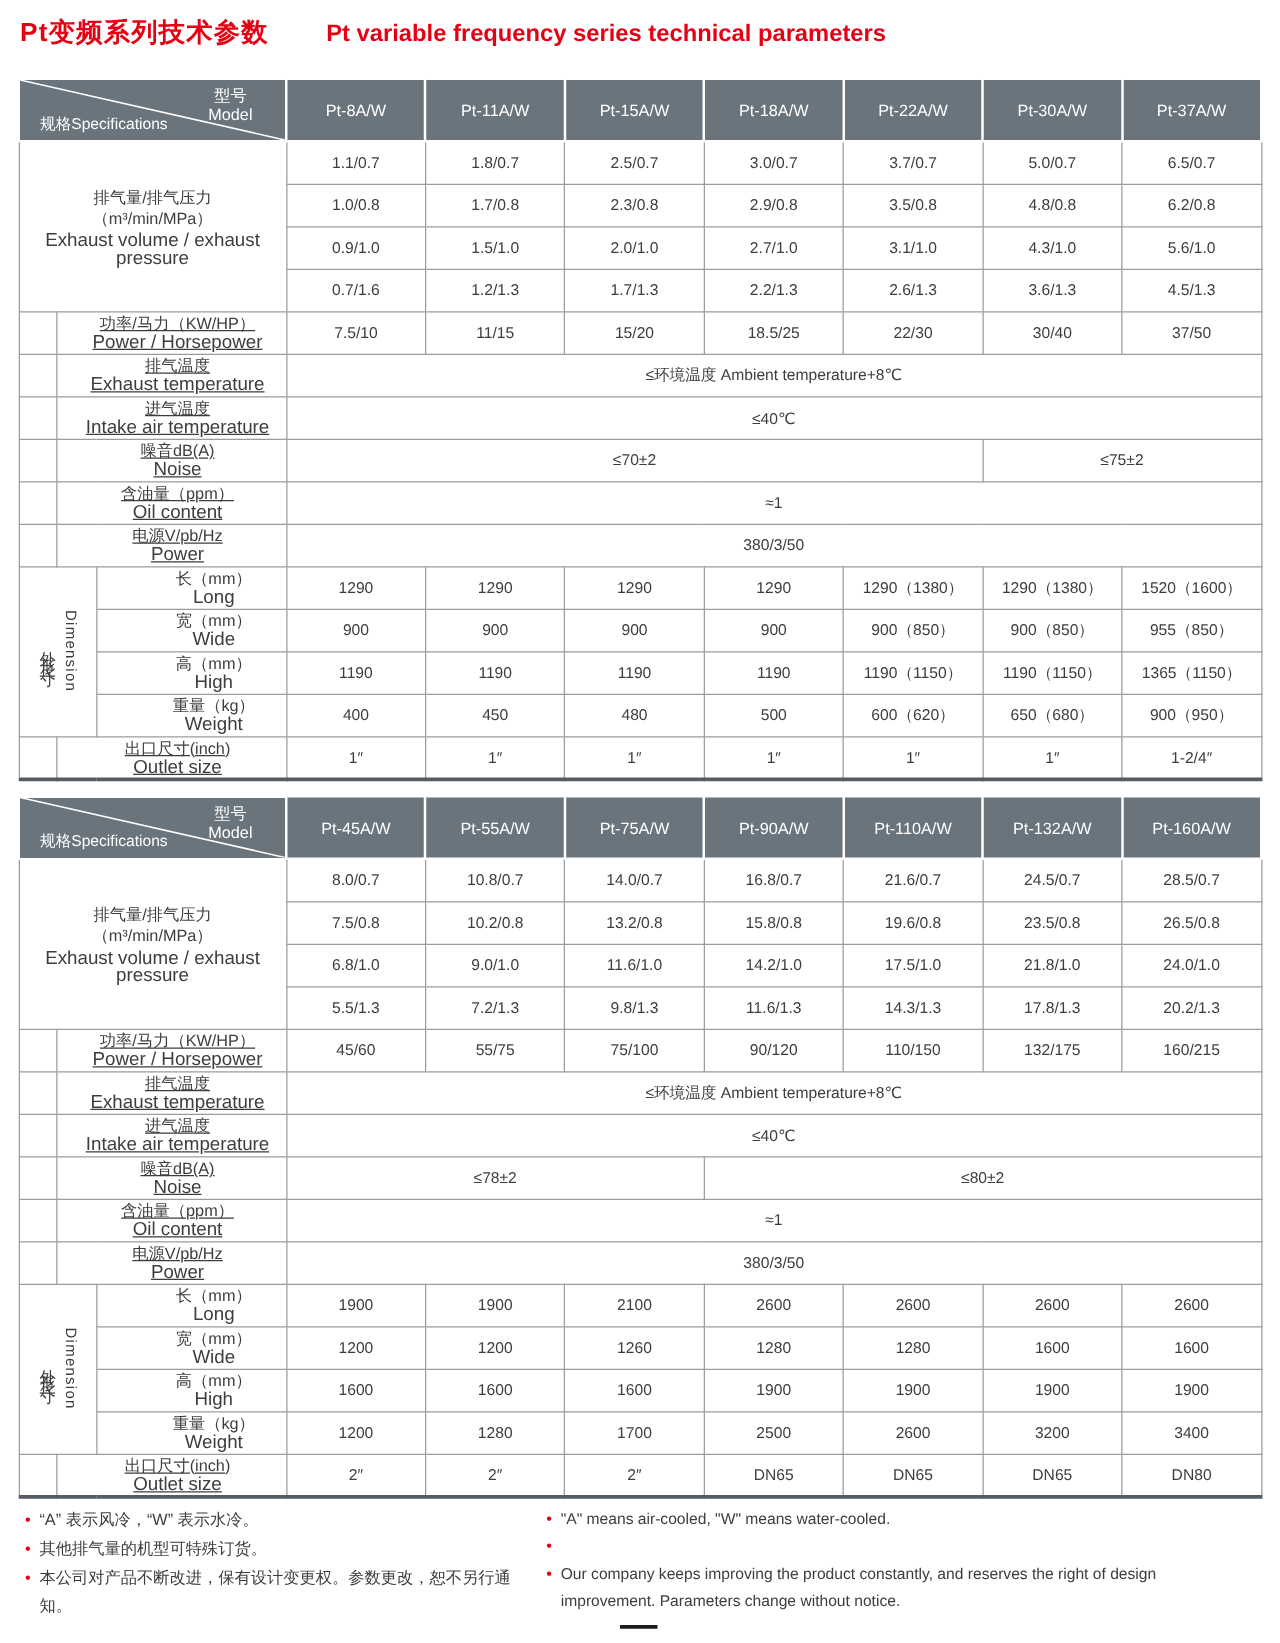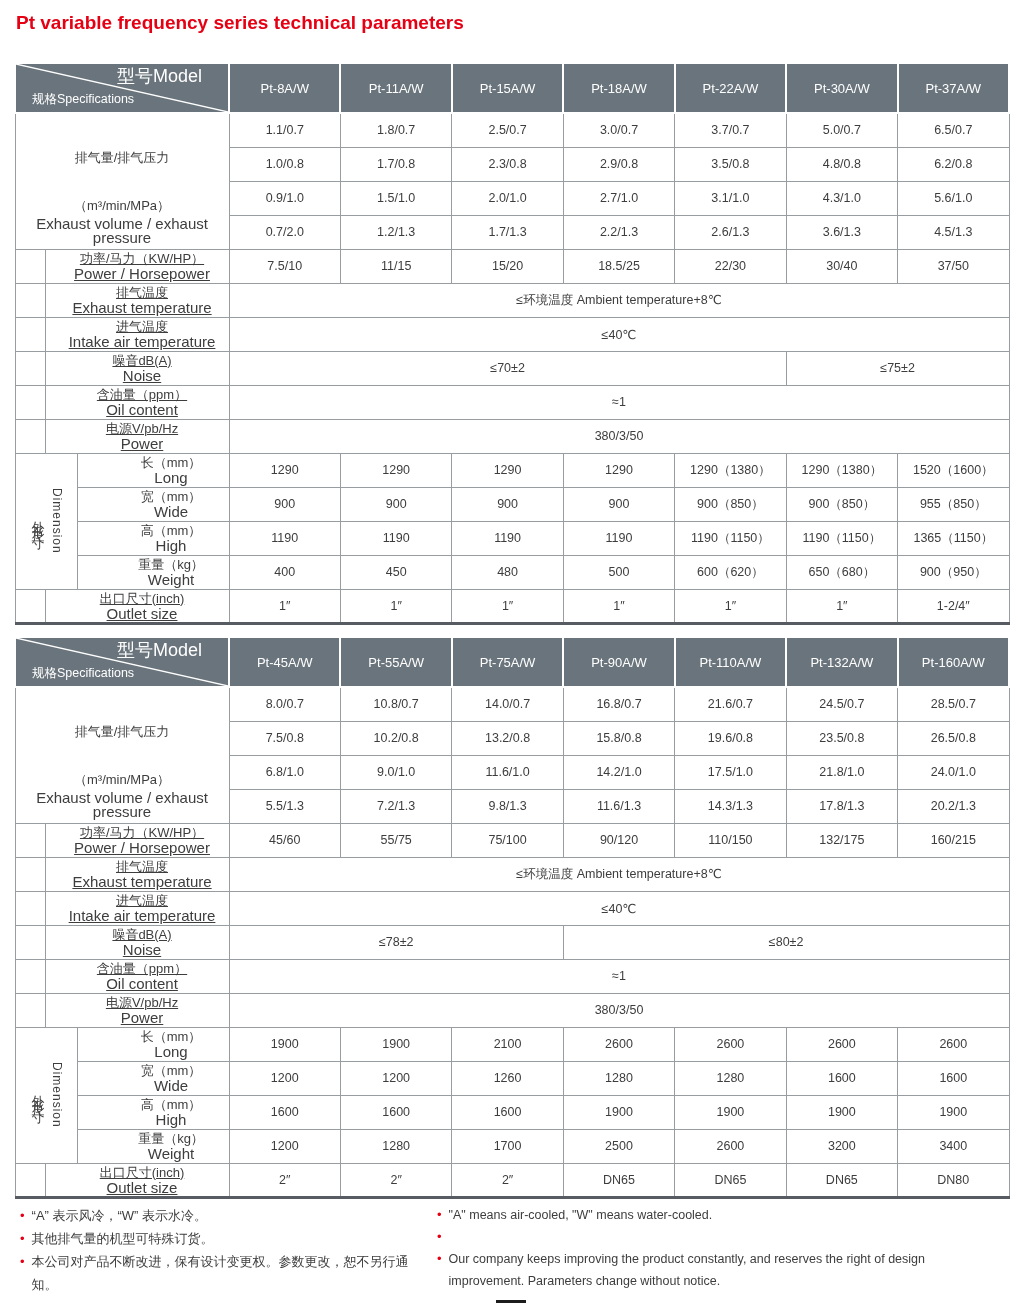--- a/index.html
+++ b/index.html
@@ -16,49 +16,50 @@
     border-bottom:3px solid #565c61;}
   .spec-table td,.spec-table th{box-sizing:border-box;}
   .spec-table thead tr{height:50px;}
   .spec-table thead th{background:#6a747c;border:2px solid #ffffff;color:#ffffff;
     font-weight:normal;font-size:13px;text-align:center;}
   .spec-table tbody tr{height:34px;}
   .spec-table tbody td{border:1px solid #989da1;background:#ffffff;font-size:12.5px;
     text-align:center;color:#3d3d3d;padding:0;}
   th.corner{position:relative;padding:0;}
   .diag{position:absolute;left:0;top:0;width:100%;height:100%;}
-  .corner-model{position:absolute;top:5px;right:26px;display:flex;flex-direction:row;
-    text-align:center;font-size:18px;line-height:15px;}
+  .corner-model{position:absolute;top:5px;right:26px;display:flex;flex-direction:column;
+    text-align:center;font-size:13px;line-height:15px;}
   .corner-spec{position:absolute;bottom:5px;left:16px;display:flex;flex-direction:row;
     text-align:left;font-size:12.5px;line-height:15px;}
   td.lbl{text-align:left;}
   td.lbl .zh{font-size:13px;line-height:16px;}
   td.lbl .en{font-size:15px;line-height:14px;}
   td.lbl.left{padding-left:10px;text-decoration:underline;}
   td.lbl.sub{padding-left:36px;}
   td.lbl.vol{text-align:center;}
-  td.lbl.vol .zh{line-height:17px;margin-top:31px;}
+  td.lbl.vol .zh{line-height:17px;}
   td.lbl.vol .en{margin-top:3px;}
   td.dim-strip{padding:0;}
   .dim-wrap{display:flex;justify-content:center;align-items:center;gap:3px;height:100%;}
   .dim-zh{writing-mode:vertical-lr;font-size:13px;letter-spacing:5px;}
   .dim-en{writing-mode:vertical-lr;font-size:12px;letter-spacing:1px;}
   
   .foot{position:absolute;top:1204px;}
   .foot.fleft{left:20px;width:405px;font-size:13px;}
   .foot.fright{left:437px;width:575px;font-size:12.5px;}
   .foot-item{display:flex;align-items:flex-start;line-height:23px;}
   .fright .foot-item{line-height:22px;}
   .bullet{color:#e60014;margin-right:7px;font-size:13px;}
   .page-mark{position:absolute;top:1300px;left:496px;width:30px;height:3px;background:#1c1c1c;}
 </style>
 </head>
 <body>
 
 <div class="page-title">
+  <span class="title-zh">Pt变频系列技术参数</span>
   <span class="title-en">Pt variable frequency series technical parameters</span>
 </div>
 
 <table class="spec-table" style="top:62px">
   <colgroup>
       <col style="width:30px">
       <col style="width:32px">
       <col style="width:152px">
       <col span="7">
     </colgroup>
@@ -113,21 +114,21 @@
     <tr>
       <td>0.9/1.0</td>
       <td>1.5/1.0</td>
       <td>2.0/1.0</td>
       <td>2.7/1.0</td>
       <td>3.1/1.0</td>
       <td>4.3/1.0</td>
       <td>5.6/1.0</td>
     </tr>
     <tr>
-      <td>0.7/2.0</td>
+      <td>0.7/1.6</td>
       <td>1.2/1.3</td>
       <td>1.7/1.3</td>
       <td>2.2/1.3</td>
       <td>2.6/1.3</td>
       <td>3.6/1.3</td>
       <td>4.5/1.3</td>
     </tr>
     <tr>
       <td class="spacer"></td>
       <td class="lbl left" colspan="2">

